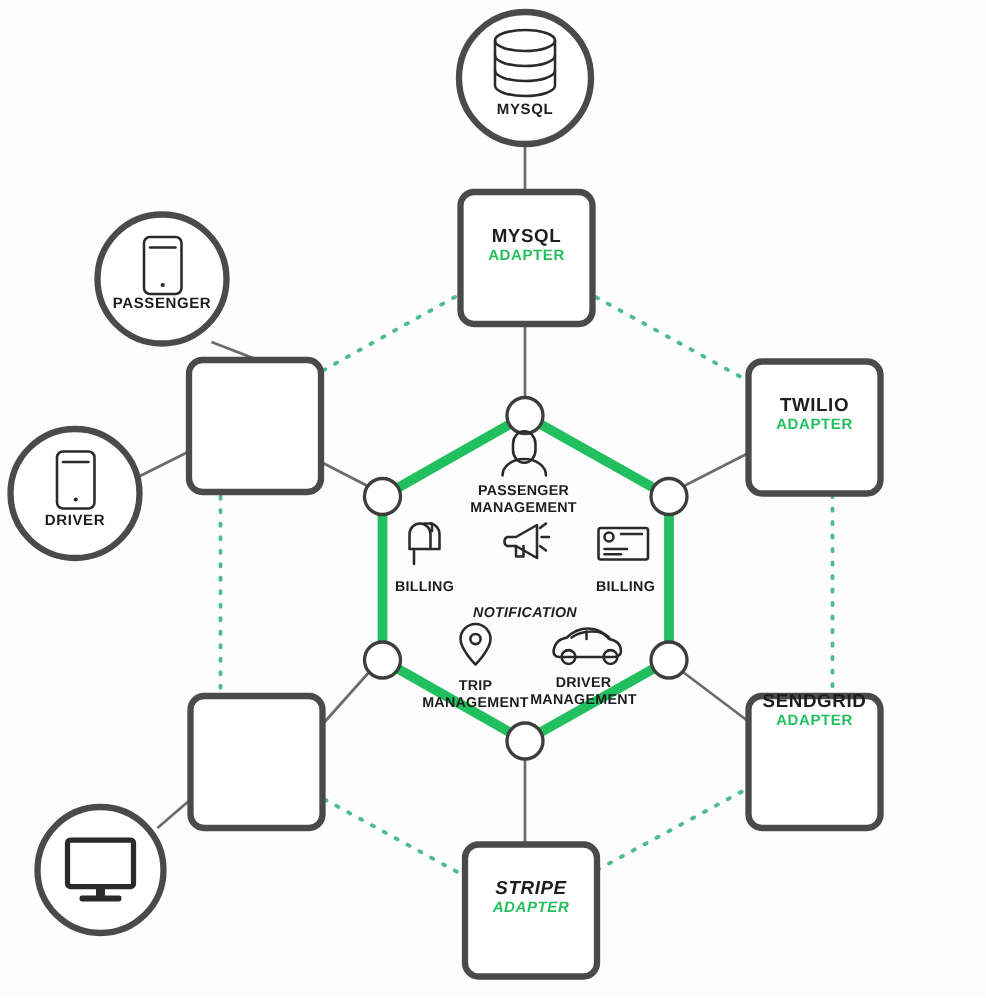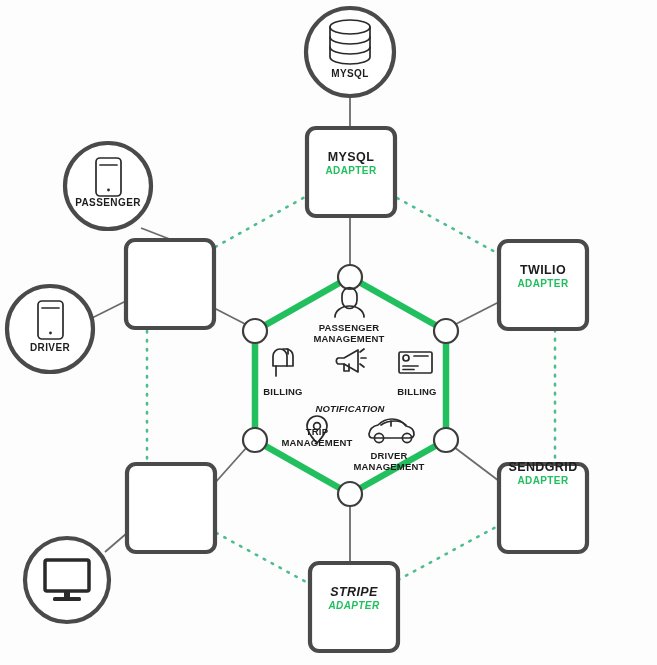--- a/index.html
+++ b/index.html
@@ -220,21 +220,21 @@
   </div>
   <div class="node-label service-label" style="left:248px; top:386px; width:70px;">
     <span>BILLING</span>
   </div>
   <div class="node-label service-label" style="left:305px; top:403px; width:90px;font-style:italic;">
     <span>NOTIFICATION</span>
   </div>
   <div class="node-label service-label" style="left:382px; top:386px; width:70px;">
     <span>BILLING</span>
   </div>
-  <div class="node-label service-label" style="left:267px; top:426px; width:100px;">
+  <div class="node-label service-label" style="left:267px; top:452px; width:100px;">
     <span>TRIP</span><br>
     <span>MANAGEMENT</span>
   </div>
   <div class="node-label service-label" style="left:339px; top:450px; width:100px;">
     <span>DRIVER</span><br>
     <span>MANAGEMENT</span>
   </div>
 
 </div>
 

